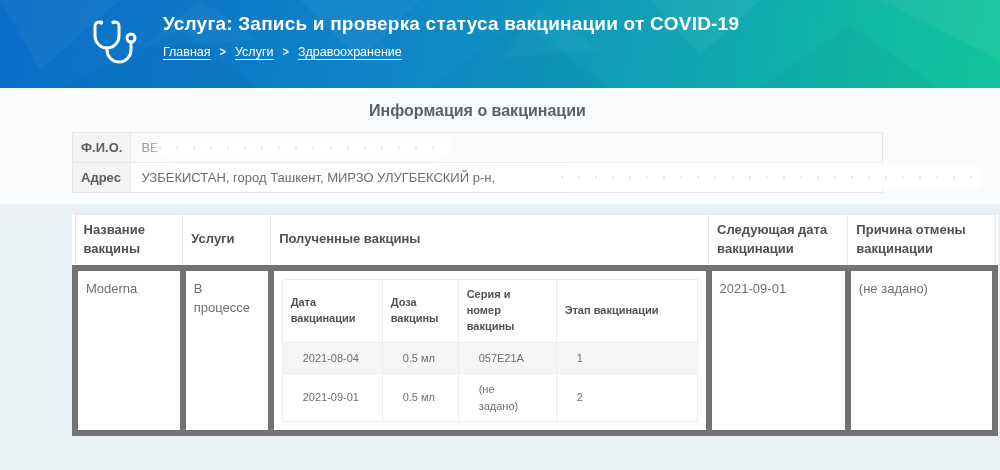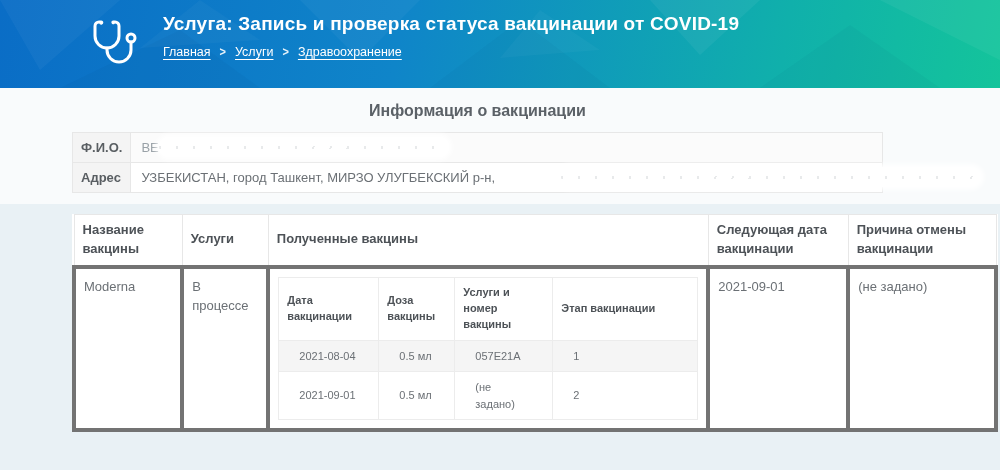--- a/index.html
+++ b/index.html
@@ -55,21 +55,21 @@
     background-image:repeating-linear-gradient(95deg, rgba(150,158,164,.22) 0 2px, transparent 2px 17px);
     background-size:100% 3px; background-position:0 9px; background-repeat:no-repeat;
   }
 
   .vax-table { width:926px; margin:10px 0 0 72px; font-size:13px; }
   .vax-table > thead th {
     border:1px solid #e7e7e7; background:#fff; padding:6px 8px;
     text-align:left; font-weight:700; color:#4d5257; vertical-align:middle; line-height:1.45;
   }
   .vax-table > tbody > tr > td {
-    border:4px solid #737373; padding:8px; vertical-align:top;
+    border:6px solid #737373; padding:8px; vertical-align:top;
     height:158px; color:#6b7075; line-height:1.5;
   }
 
   .inner-table { width:100%; font-size:11px; }
   .inner-table th {
     border:1px solid #ececec; padding:7px 8px; font-weight:700; color:#4d5257;
     text-align:left; vertical-align:middle; line-height:1.45; background:#fff; height:58px;
   }
   .inner-table td { border:1px solid #ececec; padding:7px 20px; color:#6b7075; }
   .inner-table tbody tr:first-child td { background:#f5f5f5; }
@@ -157,21 +157,21 @@
           <colgroup>
               <col style="width:100px">
               <col style="width:76px">
               <col style="width:98px">
               <col>
             </colgroup>
           <thead>
             <tr>
               <th>Дата вакцинации</th>
               <th>Доза вакцины</th>
-              <th>Услуги и номер вакцины</th>
+              <th>Серия и номер вакцины</th>
               <th>Этап вакцинации</th>
             </tr>
           </thead>
           <tbody>
             <tr>
               <td>2021-08-04</td>
               <td>0.5 мл</td>
               <td>057E21A</td>
               <td>1</td>
             </tr>

